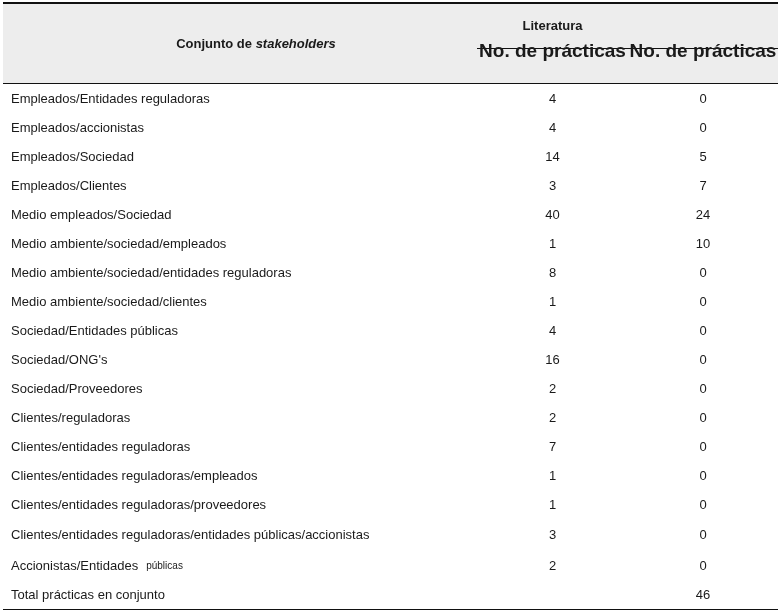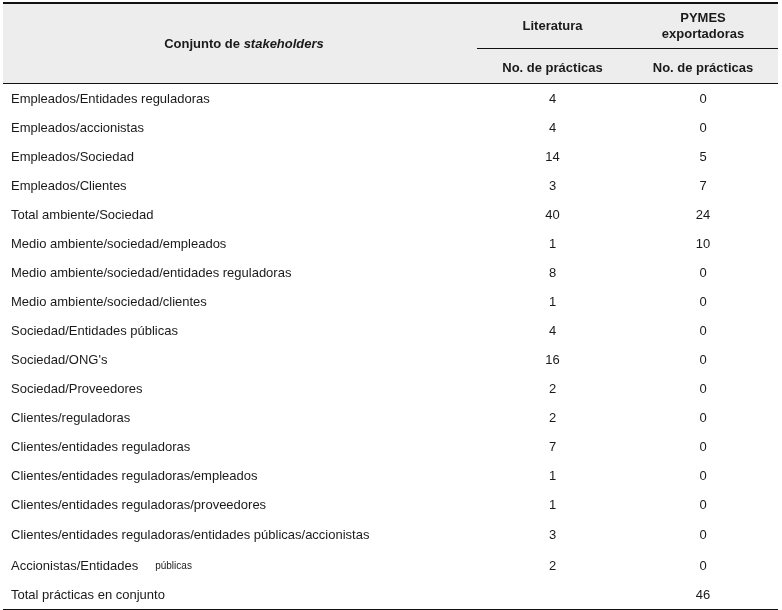--- a/index.html
+++ b/index.html
@@ -24,21 +24,21 @@
     .header {
       position: relative;
       height: 82px;
       background: #ededed;
       border-top: 2px solid #111;
       border-bottom: 1.5px solid #111;
       box-sizing: border-box;
     }
     .h-col0 {
       position: absolute;
-      left: 4px;
+      left: 16px;
       top: 0;
       width: 474px;
       height: 100%;
       display: flex;
       align-items: center;
       justify-content: center;
       font-weight: bold;
       font-size: 13px;
     }
     .h-col0 em { font-style: italic; }
@@ -59,27 +59,27 @@
     .h-mid-line {
       position: absolute;
       left: 474px;
       top: 44px;
       width: 301px;
       height: 0;
       border-top: 1.5px solid #111;
     }
     .h-sub {
       position: absolute;
-      top: 46px;
+      top: 30px;
       height: 34px;
       display: flex;
       align-items: center;
       justify-content: center;
       font-weight: bold;
-      font-size: 13px;
+      font-size: 19px;
     }
     .h-sub-lit { left: 474px; width: 151px; }
     .h-sub-pym { left: 625px; width: 150px; }
 
     .body-rows {
       position: relative;
       text-align: right;
     }
     .row {
       position: relative;
@@ -91,41 +91,35 @@
     .cell {
       position: absolute;
       top: 0;
       height: 100%;
       display: flex;
       align-items: center;
     }
     .c-label { left: 8px; width: 466px; }
     .c-lit { left: 474px; width: 151px; justify-content: center; }
     .c-pym { left: 625px; width: 150px; justify-content: center; }
-    .small { font-size: 10px; margin-left: 17px; }
+    .small { font-size: 10px; margin-left: 8px; }
     .bottom-line {
       border-top: 1.5px solid #111;
       width: 775px;
     }
   </style>
 </head>
 <body>
 
 <div class="table-wrap">
   <div class="header">
     <div class="h-col0">
       <span>Conjunto de</span>&nbsp;<em>stakeholders</em>
     </div>
     <div class="h-group h-lit">Literatura</div>
-    <div class="h-group h-pym">
-      <div>
-        <div>PYMES</div>
-        <div>exportadoras</div>
-      </div>
-    </div>
     <div class="h-mid-line"></div>
     <div class="h-sub h-sub-lit">No. de prácticas</div>
     <div class="h-sub h-sub-pym">No. de prácticas</div>
   </div>
 
   <div class="body-rows">
     <div class="row">
       <div class="cell c-label">Empleados/Entidades reguladoras</div>
       <div class="cell c-lit">4</div>
       <div class="cell c-pym">0</div>
@@ -139,21 +133,21 @@
       <div class="cell c-label">Empleados/Sociedad</div>
       <div class="cell c-lit">14</div>
       <div class="cell c-pym">5</div>
     </div>
     <div class="row">
       <div class="cell c-label">Empleados/Clientes</div>
       <div class="cell c-lit">3</div>
       <div class="cell c-pym">7</div>
     </div>
     <div class="row">
-      <div class="cell c-label">Total ambiente/Sociedad</div>
+      <div class="cell c-label">Medio empleados/Sociedad</div>
       <div class="cell c-lit">40</div>
       <div class="cell c-pym">24</div>
     </div>
     <div class="row">
       <div class="cell c-label">Medio ambiente/sociedad/empleados</div>
       <div class="cell c-lit">1</div>
       <div class="cell c-pym">10</div>
     </div>
     <div class="row">
       <div class="cell c-label">Medio ambiente/sociedad/entidades reguladoras</div>

